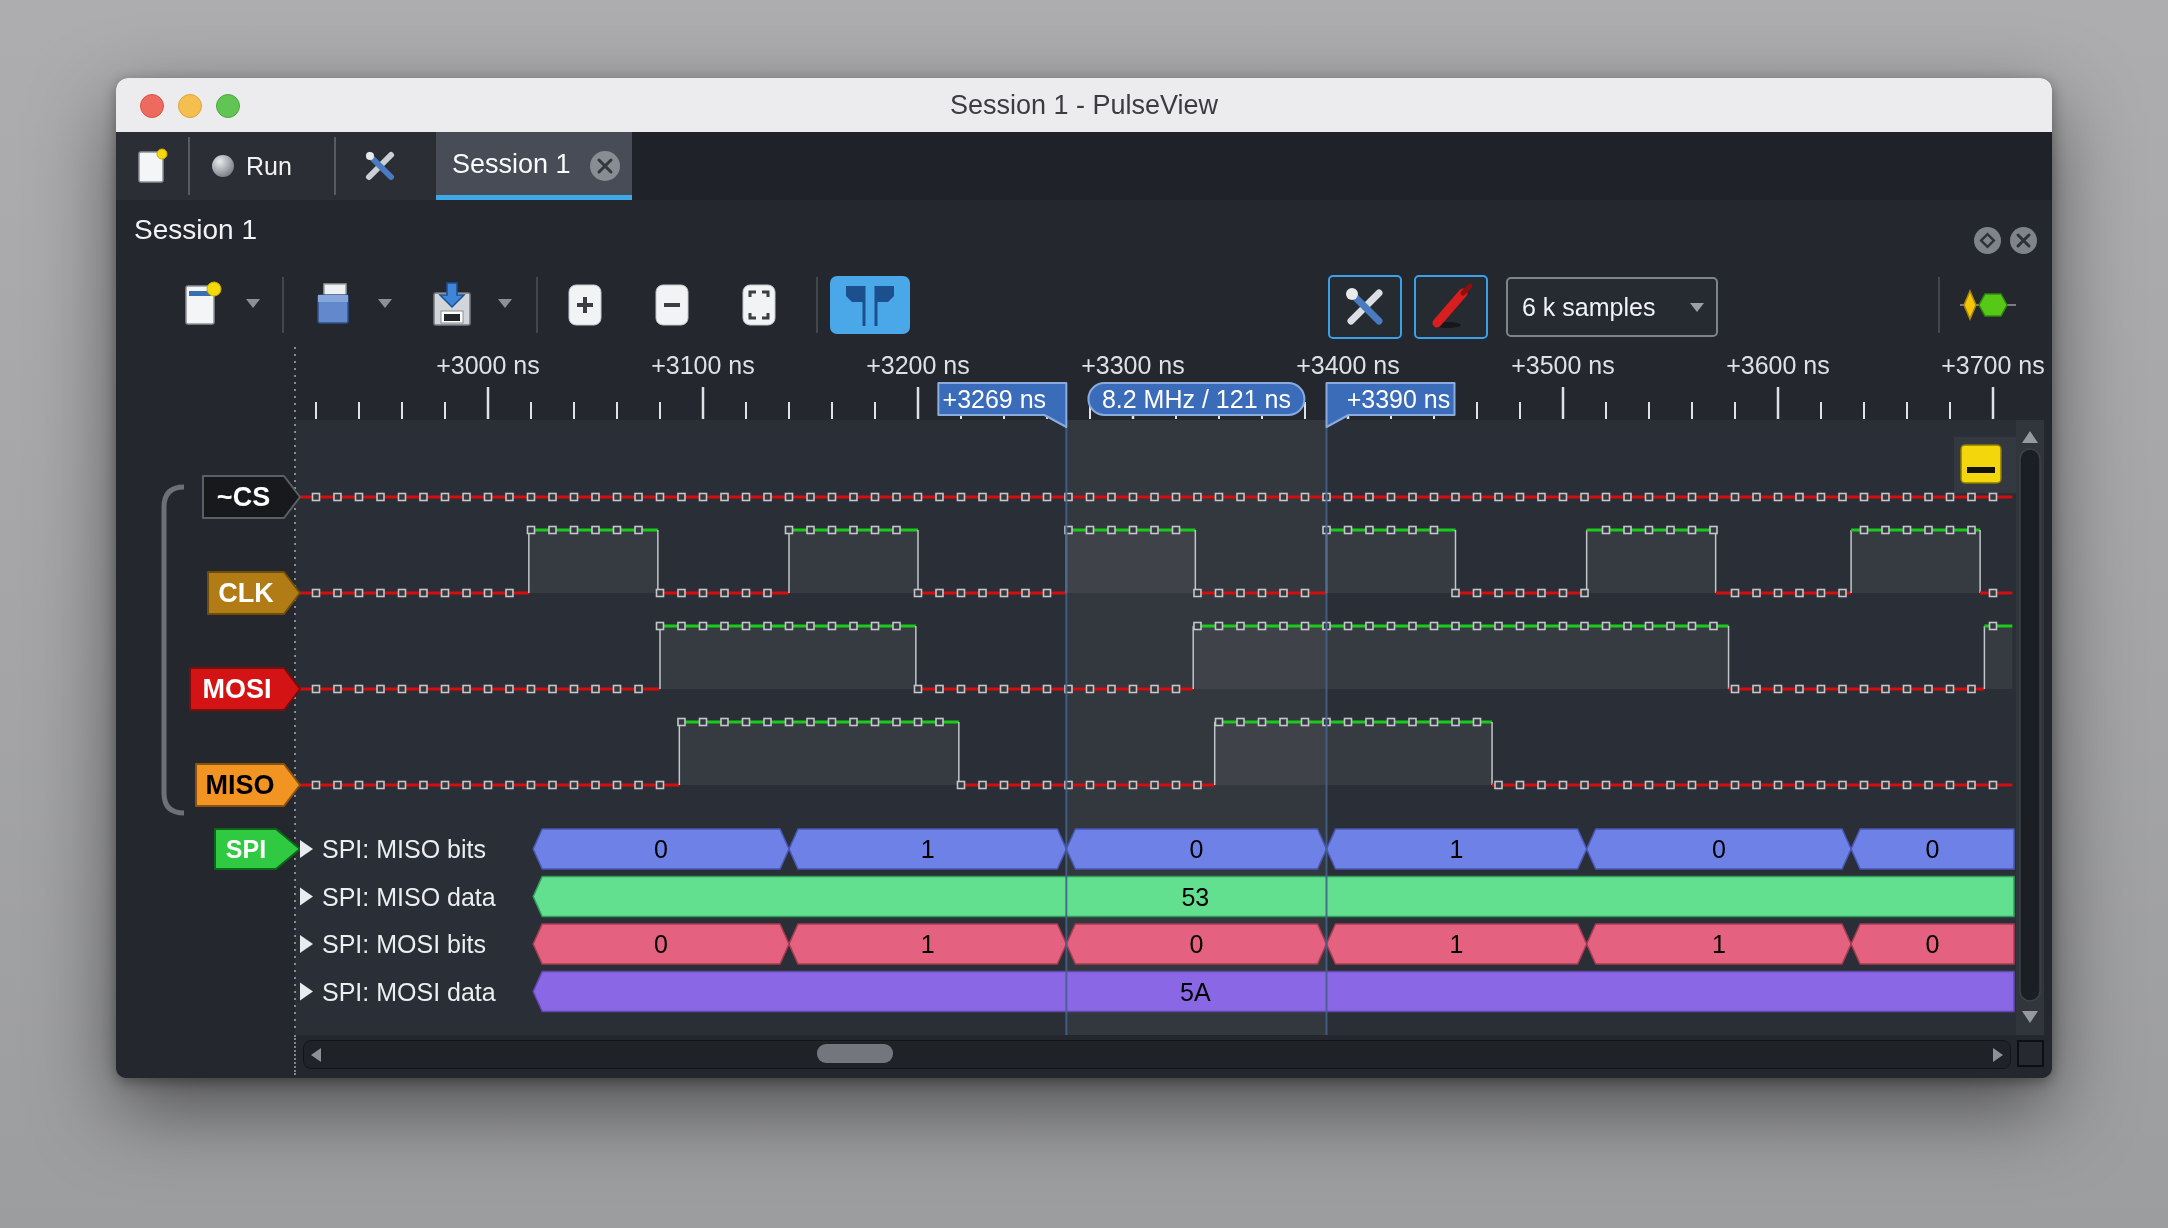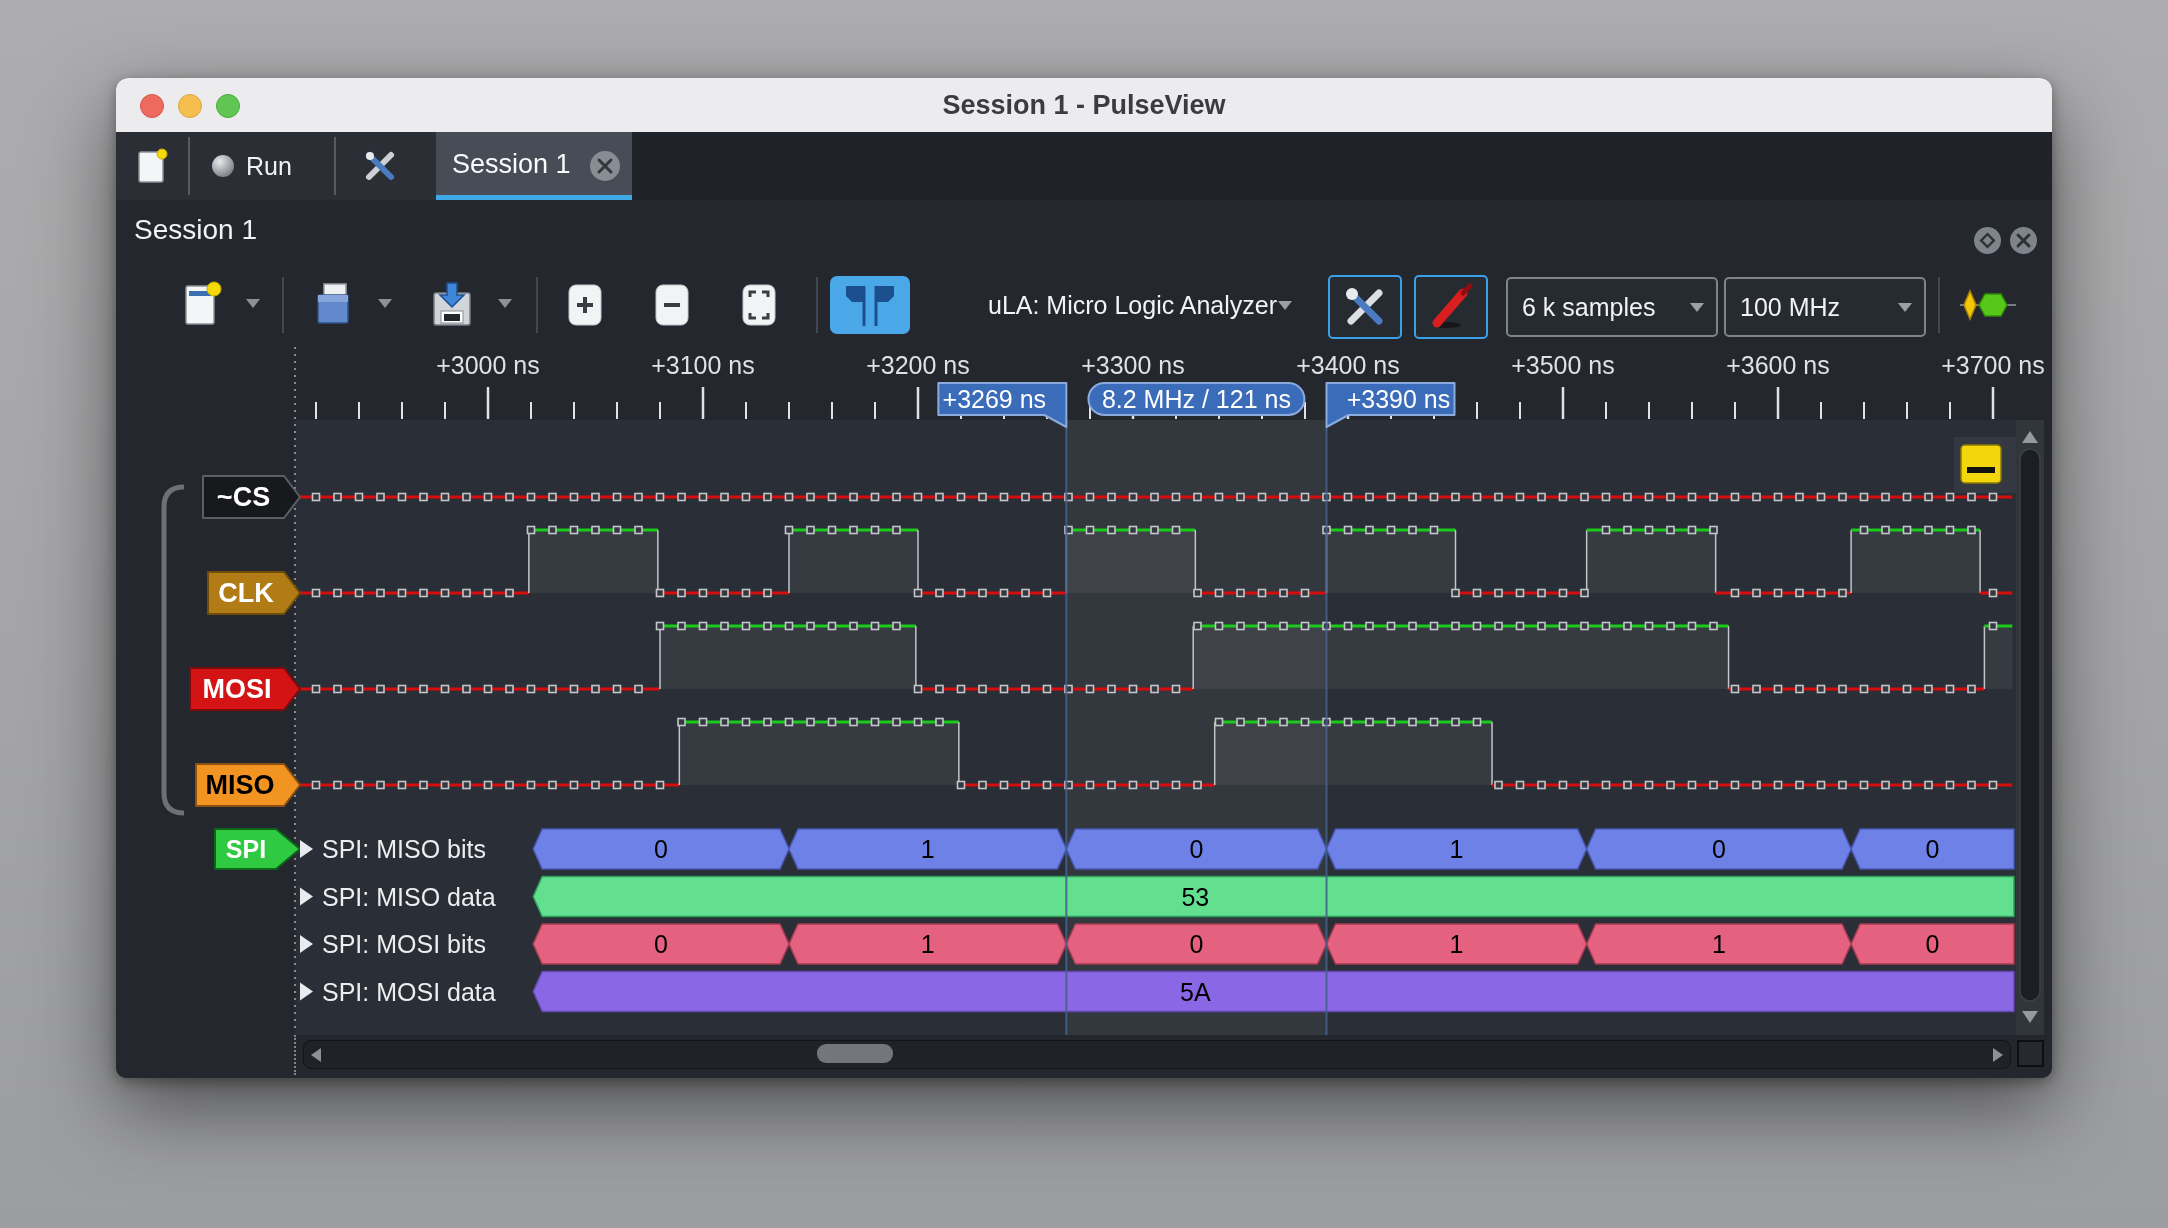--- a/index.html
+++ b/index.html
@@ -9,21 +9,21 @@
           border-radius:12px;box-shadow:0 30px 80px rgba(0,0,0,.5),0 4px 14px rgba(0,0,0,.35);
           background:#24272e;}
   
   .titlebar{position:absolute;left:0;top:0;width:100%;height:54px;background:#ececee;
             border-radius:12px 12px 0 0;border-bottom:1px solid #cfcfd3;}
   .tl{position:absolute;top:16px;width:22px;height:22px;border-radius:50%;}
   .tl.red{left:24px;background:#ee6a5f;border:1px solid #d55549;}
   .tl.yellow{left:62px;background:#f5bf4f;border:1px solid #dba63a;}
   .tl.green{left:100px;background:#61c554;border:1px solid #4aa93f;}
   .wtitle{position:absolute;left:0;right:0;top:0;height:66px;line-height:54px;text-align:center;
-          font-size:27px;font-weight:bold;color:#3a3c40;}
+          font-size:27px;font-weight:normal;color:#3a3c40;}
   
   .tabbar{position:absolute;left:0;top:54px;width:100%;height:68px;background:#2b2e34;}
   .tabbar-rest{position:absolute;left:516px;top:0;right:0;height:68px;background:#1f2228;}
   .tb-sep{position:absolute;top:5px;width:2px;height:58px;background:#565a61;}
   .tb-btn{position:absolute;top:0;height:68px;display:flex;align-items:center;}
   .run-label{font-size:25px;color:#f0f1f3;margin-left:12px;}
   .sphere{width:22px;height:22px;border-radius:50%;
           background:radial-gradient(circle at 35% 30%,#e9e9eb,#85898f 70%,#6c7076);}
   .tab{position:absolute;left:320px;top:0;width:196px;height:68px;background:#474c56;z-index:2;}
   .tab-label{position:absolute;left:16px;top:0;height:64px;line-height:64px;font-size:27px;color:#fafbfd;}
@@ -171,44 +171,36 @@
       </div>
       <div class="tbar-sep" style="left:700px;"></div>
       <div class="cursors-btn">
         <svg width="64" height="46" viewBox="0 0 64 46">
           <polygon points="8,4 26,4 26,20 14,20 8,14" fill="#1c4f8e"></polygon>
           <polygon points="56,4 38,4 38,20 50,20 56,14" fill="#1c4f8e"></polygon>
           <line x1="26" y1="4" x2="26" y2="44" stroke="#1c4f8e" stroke-width="3"></line>
           <line x1="38" y1="4" x2="38" y2="44" stroke="#1c4f8e" stroke-width="3"></line>
         </svg>
       </div>
-      <div class="combo" style="left:858px;width:330px;">
-        <span class="cbl">uLA: Micro Logic Analyzer</span>
-        <span class="ccaret"></span>
-      </div>
       <div class="btn-outline" style="left:1212px;">
         <svg width="52" height="52" viewBox="0 0 52 52">
           <line x1="12" y1="40" x2="40" y2="12" stroke="#dce0e4" stroke-width="7" stroke-linecap="round"></line>
           <line x1="12" y1="12" x2="40" y2="40" stroke="#4a7ac0" stroke-width="7" stroke-linecap="round"></line>
           <circle cx="13" cy="13" r="6" fill="#e8eaec"></circle>
         </svg>
       </div>
       <div class="btn-outline" style="left:1298px;">
         <svg width="52" height="52" viewBox="0 0 52 52">
           <ellipse cx="22" cy="44" rx="14" ry="3" fill="#15171b"></ellipse>
           <line x1="12" y1="42" x2="38" y2="12" stroke="#d81e1e" stroke-width="9" stroke-linecap="round"></line>
           <line x1="38" y1="12" x2="45" y2="5" stroke="#8e0f0f" stroke-width="5" stroke-linecap="round"></line>
         </svg>
       </div>
       <div class="combo boxed" style="left:1390px;width:208px;">
         <span class="cbl">6 k samples</span>
-        <span class="ccaret"></span>
-      </div>
-      <div class="combo boxed" style="left:1608px;width:198px;">
-        <span class="cbl">100 MHz</span>
         <span class="ccaret"></span>
       </div>
       <div class="tbar-sep" style="left:1822px;"></div>
       <div class="icon-btn" style="left:1844px;top:20px;">
         <svg width="56" height="40" viewBox="0 0 56 40">
           <line x1="0" y1="20" x2="56" y2="20" stroke="#7a7e84" stroke-width="2"></line>
           <polygon points="10,6 16,20 10,34 4,20" fill="#f5c50a" stroke="#a88606" stroke-width="1.5"></polygon>
           <polygon points="25,9 41,9 47,20 41,31 25,31 19,20" fill="#58c818" stroke="#2e8a08" stroke-width="1.5"></polygon>
         </svg>
       </div>

